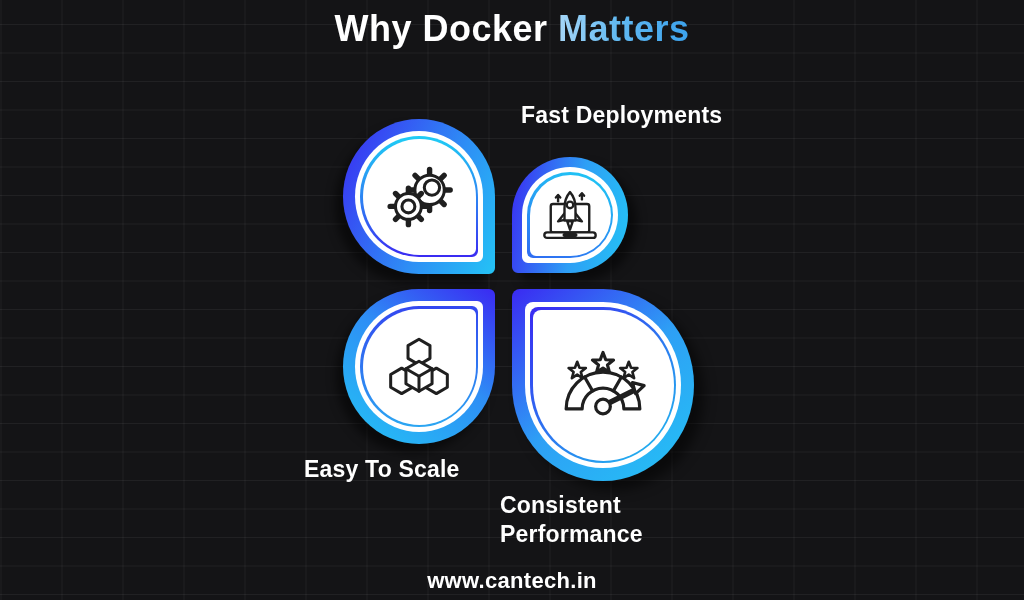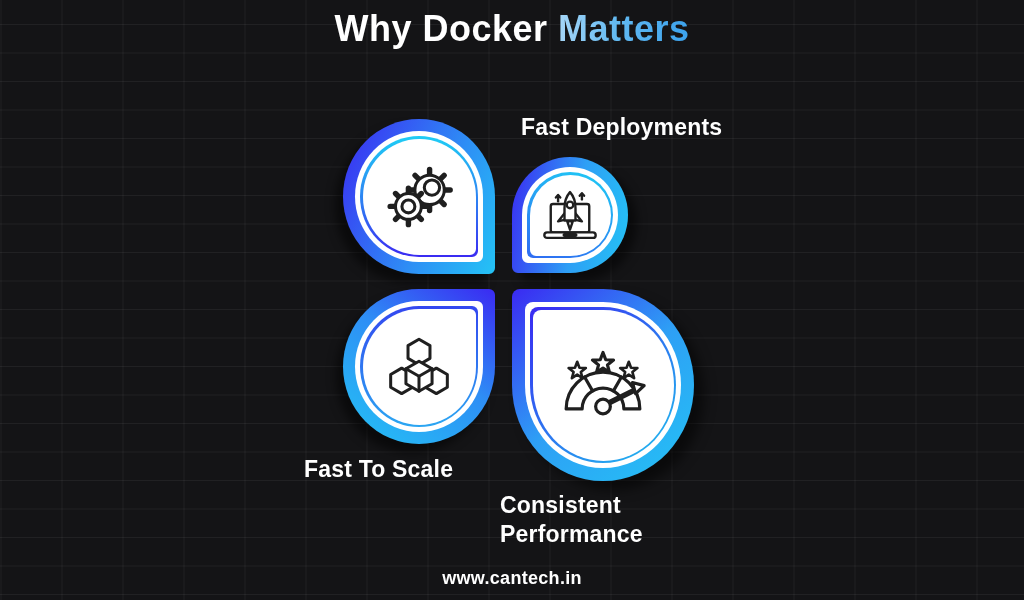--- a/index.html
+++ b/index.html
@@ -26,21 +26,21 @@
       -webkit-text-fill-color:transparent;color:transparent;
     }
   }
   .label{
     position:absolute;color:#ffffff;font-size:23px;font-weight:700;
     letter-spacing:0.2px;white-space:nowrap;
   }
   .label.wrap{white-space:normal;line-height:29px;}
   .footer{
     position:absolute;left:0;top:568px;width:100%;text-align:center;
-    color:#ffffff;font-size:18px;font-weight:700;letter-spacing:0.3px;
+    color:#ffffff;font-size:22px;font-weight:700;letter-spacing:0.3px;
   }
   
   .petal{position:absolute;box-sizing:border-box;padding:12px;border-radius:var(--r);}
   .petal .pw{width:100%;height:100%;box-sizing:border-box;background:#fff;padding:5px;border-radius:var(--r);}
   .petal .pl{width:100%;height:100%;box-sizing:border-box;padding:2.5px;border-radius:var(--r);}
   .petal .core{width:100%;height:100%;box-sizing:border-box;background:#fff;border-radius:var(--r);
     display:flex;align-items:center;justify-content:center;}
   .petal.tl{--r:50% 50% 6px 50%;left:343px;top:119px;width:152px;height:155px;
     background:linear-gradient(115deg,#3a2af2 0%,#2e8ef5 60%,#24c3f5 100%);
     box-shadow:-8px 9px 10px rgba(0,0,0,0.5);}
@@ -67,21 +67,21 @@
 
 <div class="stage">
 
   <div class="title">
     <span>Why Docker</span>
     <span> </span>
     <span class="accent">Matters</span>
   </div>
 
 
-  <div class="label" style="left:521px;top:114px;">Fast Deployments</div>
+  <div class="label" style="left:521px;top:102px;">Fast Deployments</div>
 
   <div class="petal tl">
     <div class="pw">
       <div class="pl">
         <div class="core">
           <svg class="icon" width="80" height="72" viewBox="0 0 68 60">
 
             <g class="tooth">
               <line x1="55" y1="24" x2="60.5" y2="24"></line>
               <line x1="51.49" y1="32.49" x2="55.37" y2="36.37"></line>
@@ -176,19 +176,19 @@
 
             <line class="thick" x1="43" y1="45" x2="71" y2="31"></line>
             <path class="fillw" d="M66,26.5 L75.5,29 L68.5,35.5 Z"></path>
             <circle class="fillw" cx="42" cy="46" r="6"></circle>
           </svg>
         </div>
       </div>
     </div>
   </div>
 
-  <div class="label" style="left:304px;top:456px;">Fast To Scale</div>
+  <div class="label" style="left:304px;top:456px;">Easy To Scale</div>
 
   <div class="label wrap" style="left:500px;top:491px;width:175px;">Consistent Performance</div>
 
   <div class="footer">www.cantech.in</div>
 
 </div>
 
 </body></html>

